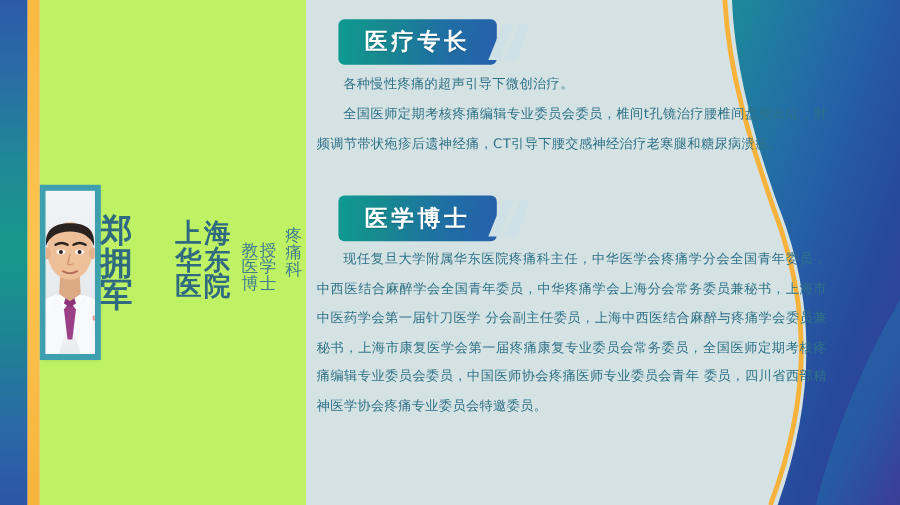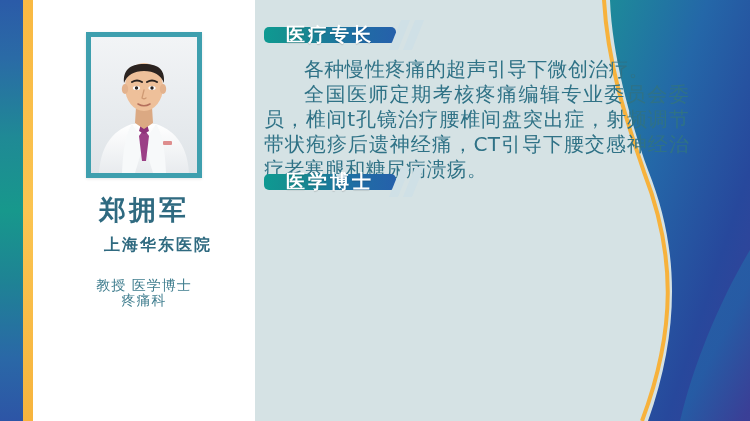--- a/index.html
+++ b/index.html
@@ -19,65 +19,66 @@
     position:absolute;left:0;top:0;width:23px;height:421px;z-index:4;
     background:linear-gradient(180deg,#2b5ba8 0%,#2a6ba6 14%,#1f8a95 33%,#17988c 50%,#1e8494 66%,#2a68a7 85%,#2d55a6 100%);
   }
   .edge-yellow{
     position:absolute;left:23px;top:0;width:10px;height:421px;z-index:4;
     background:linear-gradient(180deg,#f9b942 0%,#fbc451 50%,#f7b43d 100%);
   }
   
   .left-col{
     position:absolute;left:33px;top:0;width:222px;height:421px;z-index:3;
-    display:flex;flex-direction:column;align-items:center;
-    background:#ffffff;
+    display:flex;flex-direction:row;align-items:center;
+    background:#bef264;
   }
   .photo-frame{
     margin-top:32px;width:116px;height:146px;
     background:#3e9fae;padding:5px;box-sizing:border-box;
     box-shadow:0 1px 3px rgba(0,0,0,.10);
   }
   .photo-inner{width:100%;height:100%;position:relative;overflow:hidden;background:#eef1f3;}
   .doc-name{
     margin-top:18px;font-size:27px;font-weight:bold;color:#2f6a80;
     letter-spacing:3px;line-height:1;
   }
   .doc-hospital{
-    margin-top:14px;font-size:16px;font-weight:bold;color:#2f6a80;
+    margin-top:14px;font-size:22px;font-weight:bold;color:#2f6a80;
     letter-spacing:2px;line-height:1;margin-left:28px;
   }
   .doc-line{
     margin-top:25px;font-size:14px;color:#3f7d8e;letter-spacing:1px;line-height:1;
   }
   .doc-line.second{margin-top:1px;}
   
   .content{
     position:absolute;left:255px;top:0;width:440px;height:421px;z-index:3;
   }
   .sec-head{
     position:relative;height:30px;display:flex;align-items:center;
   }
   .badge{
-    height:16px;min-width:132px;box-sizing:border-box;
+    height:38px;min-width:132px;box-sizing:border-box;
     display:flex;align-items:center;justify-content:center;
     padding:0 14px;border-radius:5px;
     background:linear-gradient(95deg,#0e9a92 0%,#17898f 28%,#1f6ea4 68%,#2660ab 100%);
     color:#ffffff;font-size:19px;font-weight:bold;letter-spacing:3px;
     text-shadow:0 1px 1px rgba(0,0,0,.18);
+    margin-left:18px;
   }
   .slashes{display:flex;margin-left:-6px;align-items:center;height:30px;}
   .slash{
     width:9px;height:30px;margin-left:5px;
     background:#cfe0e6;
     transform:skewX(-22deg);
   }
   .slash.s2{background:#cfe0e6;}
   .sec-body{
-    margin-top:7px;color:#2f7286;font-size:20px;line-height:25px;
+    margin-top:7px;color:#2f7286;font-size:11px;line-height:25px;
     letter-spacing:.3px;text-align:justify;
   }
   .sec-body p{margin:0;}
   .indent{text-indent:2em;}
   .sec1{position:absolute;left:9px;top:20px;width:425px;}
   .sec2{position:absolute;left:9px;top:167px;width:425px;}
   .sec2 .sec-body{line-height:24.5px;}
 </style>
 </head>
 <body>
@@ -186,16 +187,19 @@
     </div>
 
     <div class="sec2">
       <div class="sec-head">
         <div class="badge">医学博士</div>
         <div class="slashes">
           <div class="slash"></div>
           <div class="slash s2"></div>
         </div>
       </div>
+      <div class="sec-body">
+        <p class="indent">现任复旦大学附属华东医院疼痛科主任，中华医学会疼痛学分会全国青年委员，中西医结合麻醉学会全国青年委员，中华疼痛学会上海分会常务委员兼秘书，上海市中医药学会第一届针刀医学 分会副主任委员，上海中西医结合麻醉与疼痛学会委员兼秘书，上海市康复医学会第一届疼痛康复专业委员会常务委员，全国医师定期考核疼痛编辑专业委员会委员，中国医师协会疼痛医师专业委员会青年 委员，四川省西部精神医学协会疼痛专业委员会特邀委员。</p>
+      </div>
     </div>
 
   </div>
 </div>
 
 </body></html>

